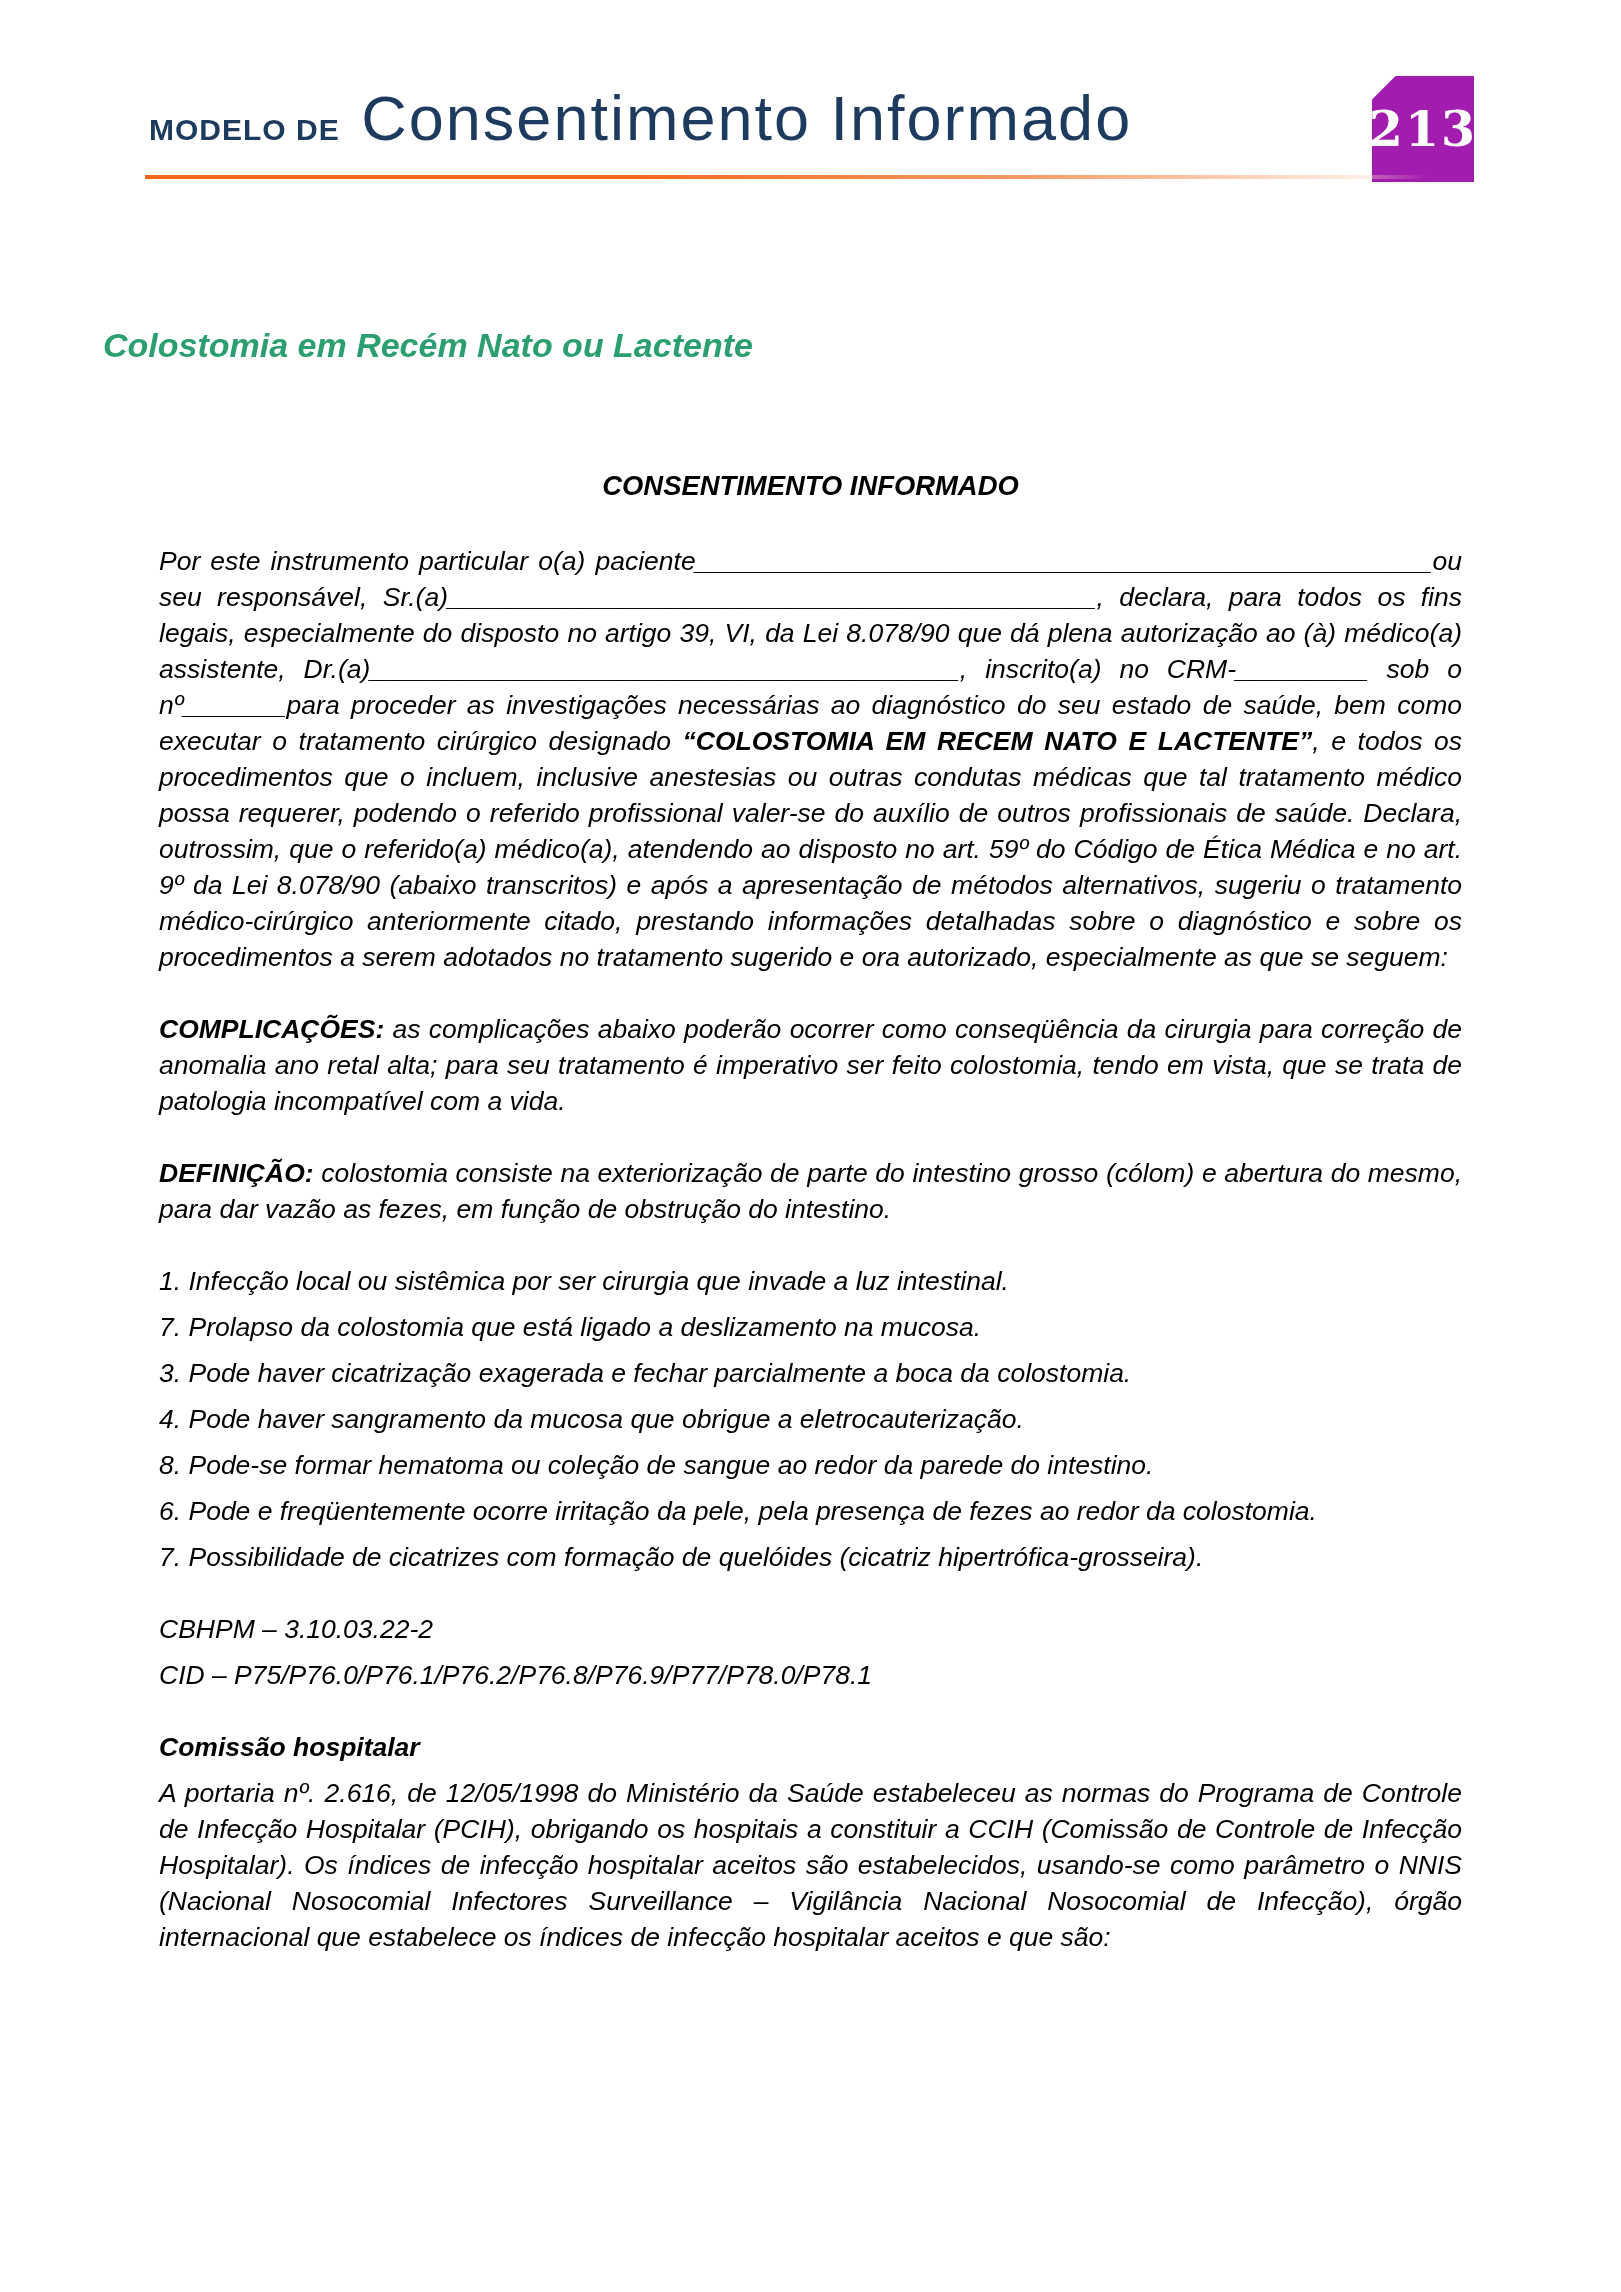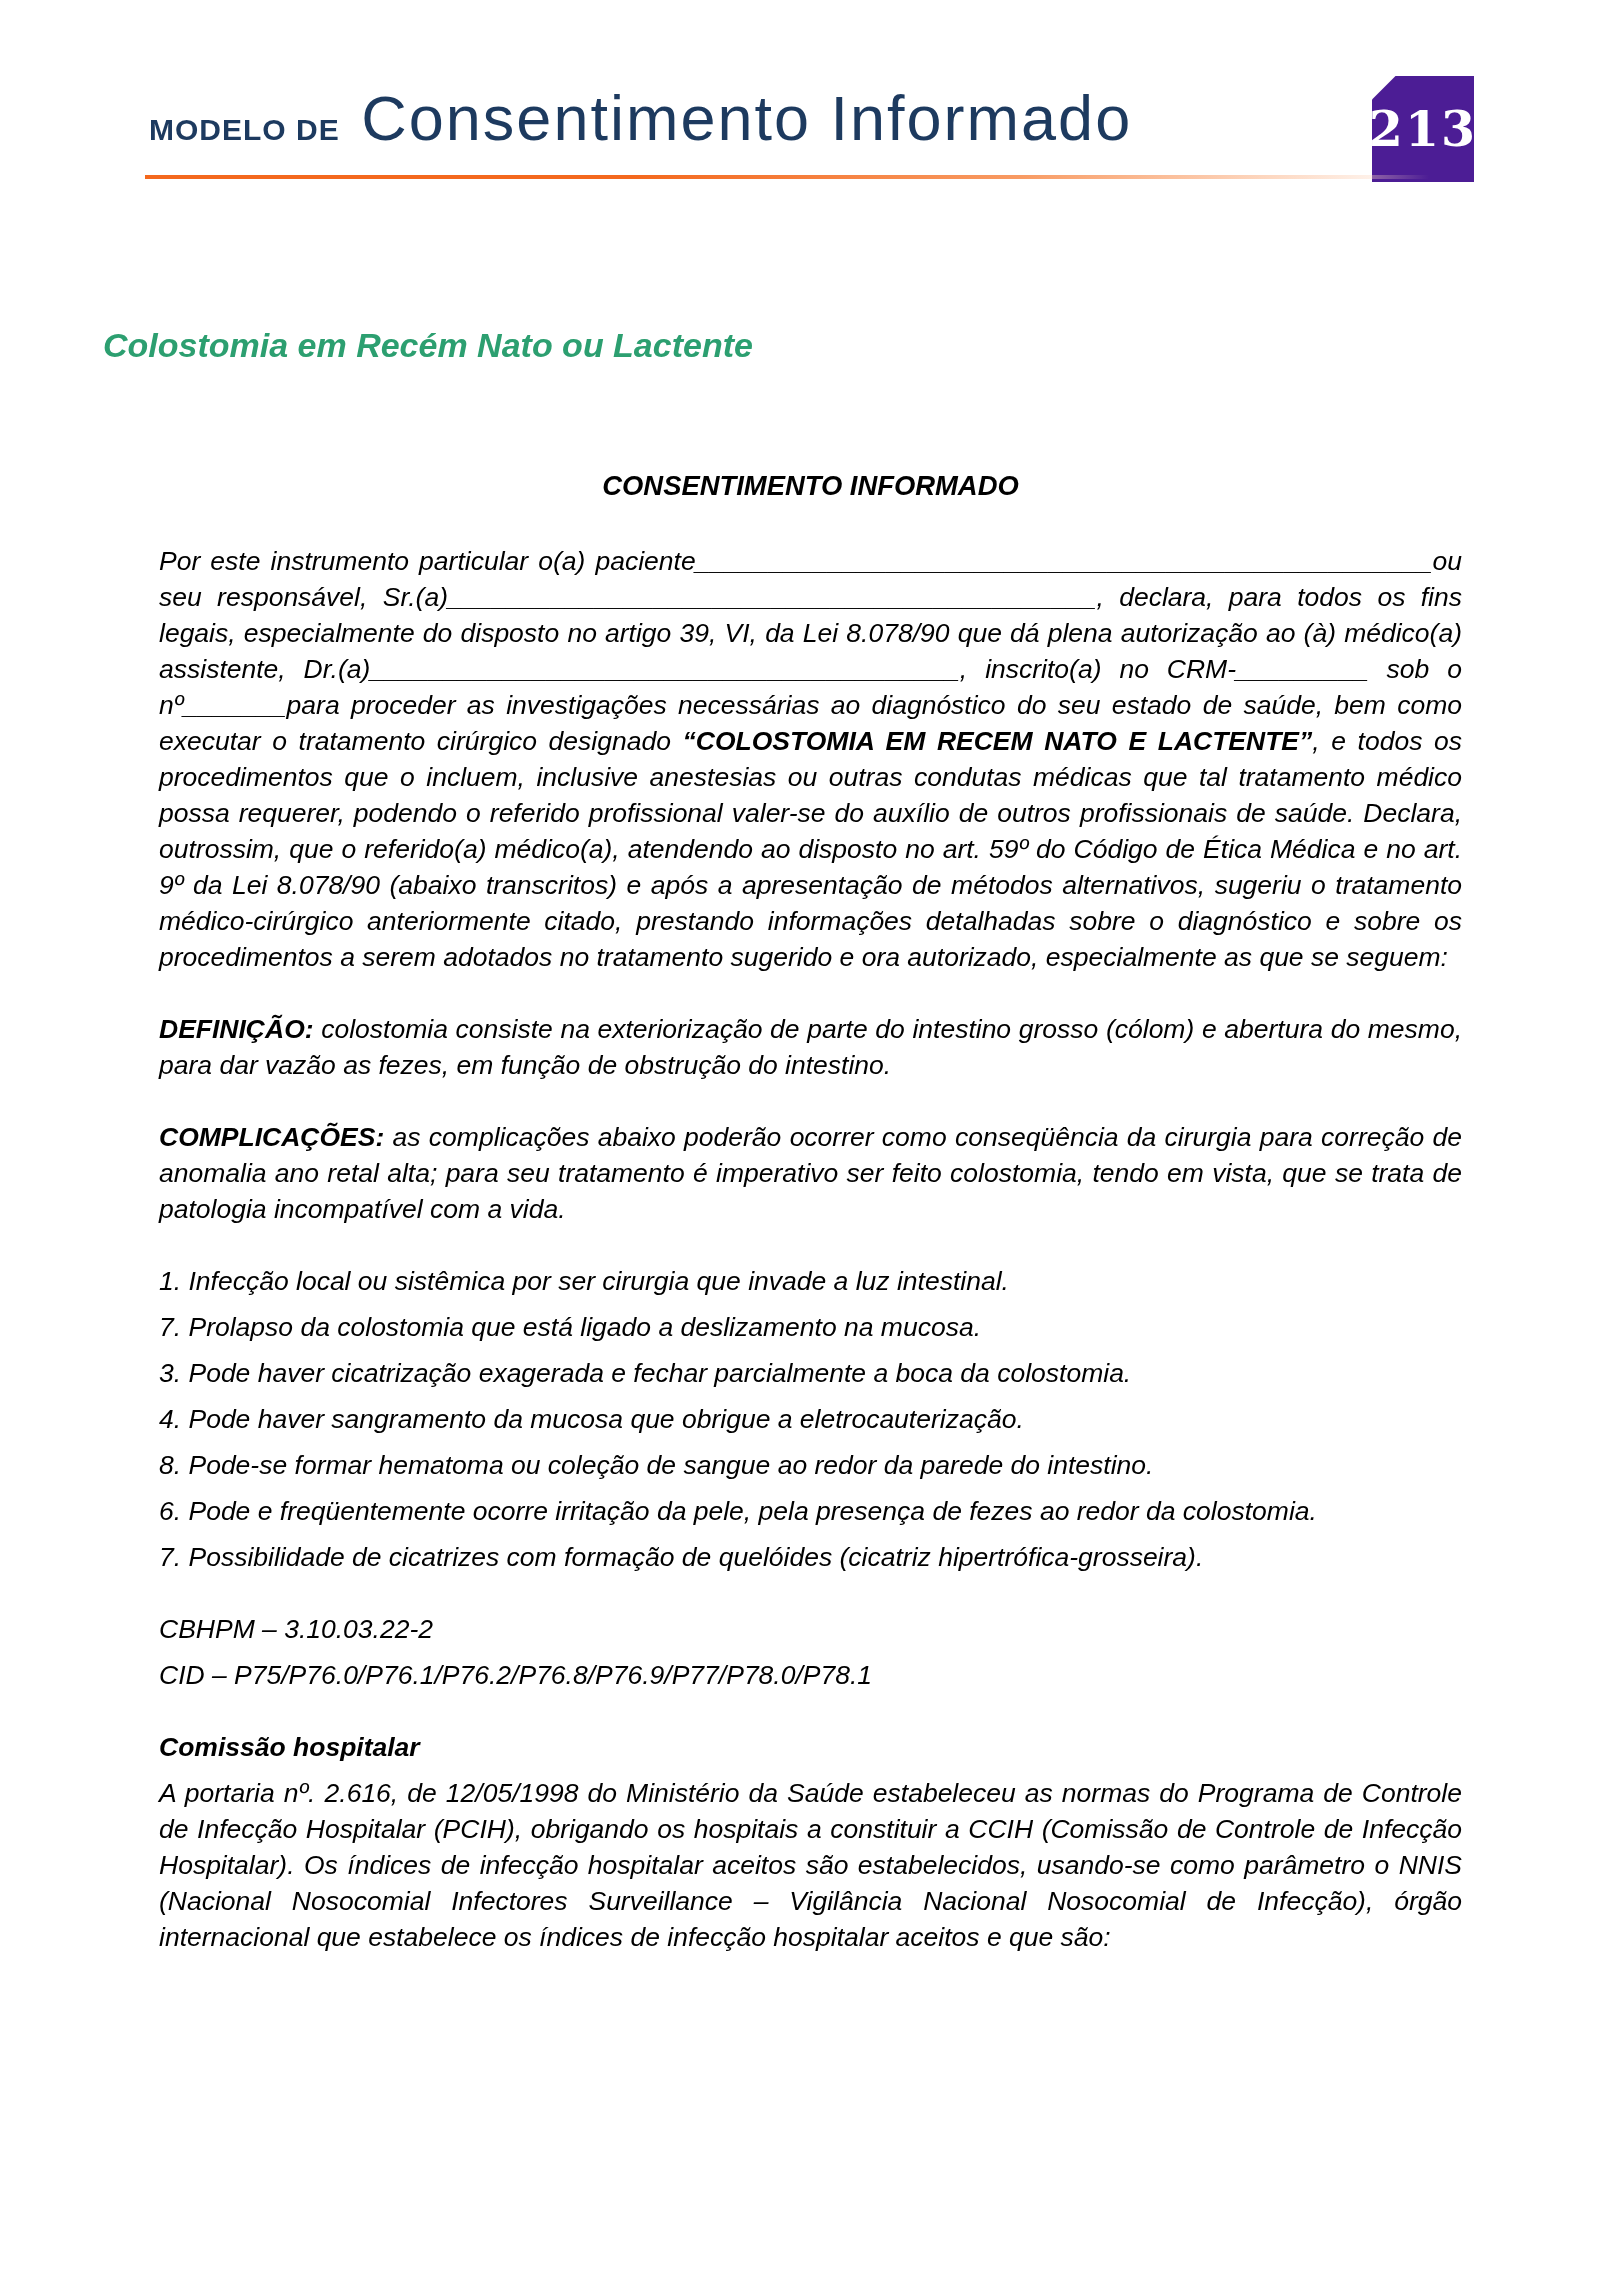--- a/index.html
+++ b/index.html
@@ -10,21 +10,21 @@
     background:#ffffff;
     font-family:"Liberation Sans", sans-serif;
     color:#000;
     overflow:hidden;
   }
   
   .badge{
     position:absolute;
     left:1372px; top:76px;
     width:102px; height:106px;
-    background:#4c1d95;
+    background:#a21caf;
     clip-path:polygon(23.5px 0, 100% 0, 100% 100%, 0 100%, 0 23.5px);
     display:flex; align-items:center; justify-content:center;
   }
   .badge span{
     font-family:"DejaVu Serif", serif;
     font-weight:700;
     font-size:49px;
     color:#ffffff;
     letter-spacing:2px;
   }
@@ -93,22 +93,22 @@
     <span>213</span>
   </div>
 
   <div class="rule"></div>
 
   <div class="content">
     <h2 class="section-heading">Colostomia em Recém Nato ou Lactente</h2>
     <div class="doc-title">CONSENTIMENTO INFORMADO</div>
     <div class="doc-body">
         <p class="para"><span>Por este instrumento particular o(a) paciente__________________________________________________ou seu responsável, Sr.(a)____________________________________________, declara, para todos os fins legais, especialmente do disposto no artigo 39, VI, da Lei 8.078/90 que dá plena autorização ao (à) médico(a) assistente, Dr.(a)________________________________________, inscrito(a) no CRM-_________ sob o nº_______para proceder as investigações necessárias ao diagnóstico do seu estado de saúde, bem como executar o tratamento cirúrgico designado </span><span class="b">“COLOSTOMIA EM RECEM NATO E LACTENTE”</span><span>, e todos os procedimentos que o incluem, inclusive anestesias ou outras condutas médicas que tal tratamento médico possa requerer, podendo o referido profissional valer-se do auxílio de outros profissionais de saúde. Declara, outrossim, que o referido(a) médico(a), atendendo ao disposto no art. 59º do Código de Ética Médica e no art. 9º da Lei 8.078/90 (abaixo transcritos) e após a apresentação de métodos alternativos, sugeriu o tratamento médico-cirúrgico anteriormente citado, prestando informações detalhadas sobre o diagnóstico e sobre os procedimentos a serem adotados no tratamento sugerido e ora autorizado, especialmente as que se seguem:</span></p>
+        <p class="para mt"><span class="b">COMPLICAÇÕES:</span><span> as complicações abaixo poderão ocorrer como conseqüência da cirurgia para correção de anomalia ano retal alta; para seu tratamento é imperativo ser feito colostomia, tendo em vista, que se trata de patologia incompatível com a vida.</span></p>
         <p class="para mt"><span class="b">DEFINIÇÃO:</span><span> colostomia consiste na exteriorização de parte do intestino grosso (cólom) e abertura do mesmo, para dar vazão as fezes, em função de obstrução do intestino.</span></p>
-        <p class="para mt"><span class="b">COMPLICAÇÕES:</span><span> as complicações abaixo poderão ocorrer como conseqüência da cirurgia para correção de anomalia ano retal alta; para seu tratamento é imperativo ser feito colostomia, tendo em vista, que se trata de patologia incompatível com a vida.</span></p>
         <p class="para mt"><span>1. Infecção local ou sistêmica por ser cirurgia que invade a luz intestinal.</span></p>
         <p class="para"><span>7. Prolapso da colostomia que está ligado a deslizamento na mucosa.</span></p>
         <p class="para"><span>3. Pode haver cicatrização exagerada e fechar parcialmente a boca da colostomia.</span></p>
         <p class="para"><span>4. Pode haver sangramento da mucosa que obrigue a eletrocauterização.</span></p>
         <p class="para"><span>8. Pode-se formar hematoma ou coleção de sangue ao redor da parede do intestino.</span></p>
         <p class="para"><span>6. Pode e freqüentemente ocorre irritação da pele, pela presença de fezes ao redor da colostomia.</span></p>
         <p class="para"><span>7. Possibilidade de cicatrizes com formação de quelóides (cicatriz hipertrófica-grosseira).</span></p>
         <p class="para mt"><span>CBHPM – 3.10.03.22-2</span></p>
         <p class="para"><span>CID – P75/P76.0/P76.1/P76.2/P76.8/P76.9/P77/P78.0/P78.1</span></p>
         <p class="para mt"><span class="b">Comissão hospitalar</span></p>

